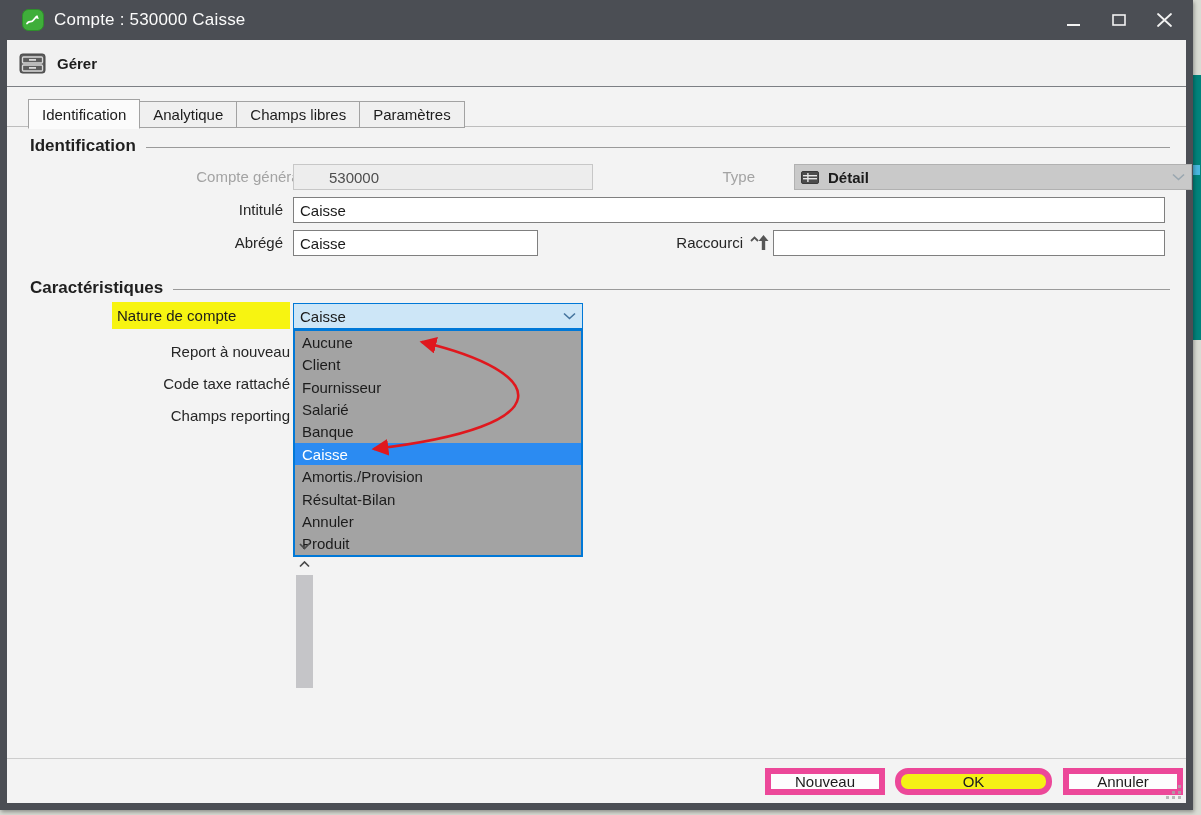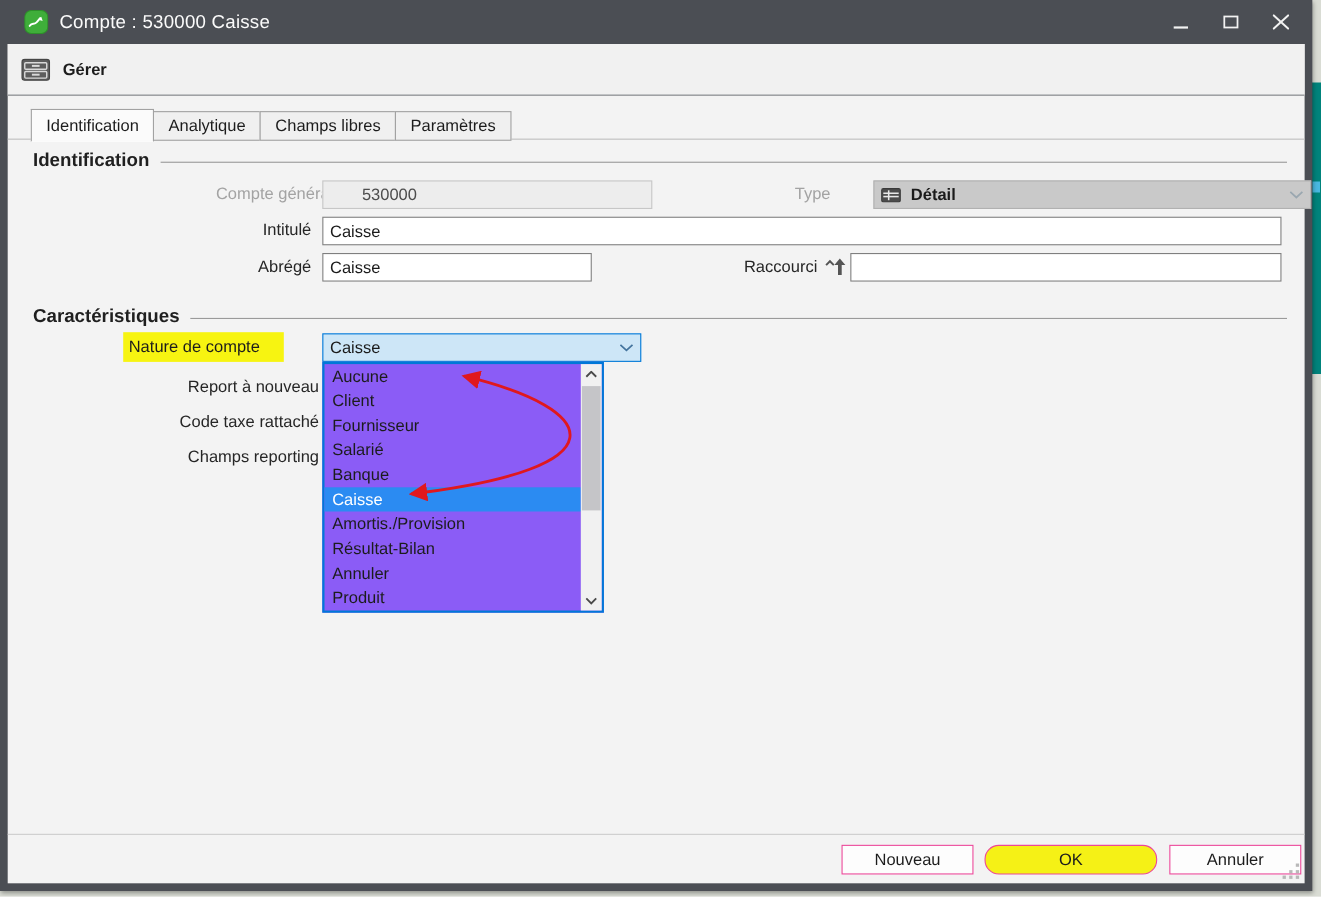--- a/index.html
+++ b/index.html
@@ -48,33 +48,33 @@
   .fld.disabled{background:#ededed;border-color:#c7c7c7;color:#4e4e4e;padding-left:35px;}
   .combo{position:absolute;box-sizing:border-box;height:26px;display:flex;align-items:center;padding:0 6px;font-size:15px;}
   .combo .chev{margin-left:auto;}
   .combo.gray{background:#c9c9c9;border:1px solid #b1b1b1;color:#1a1a1a;gap:9px;}
   .combo.gray .val{font-weight:700;}
   .combo.blue{background:#cde6f7;border:1px solid #0078d7;color:#1a1a1a;}
   .hl-yellow{background:#f7f411;}
   .nature-lbl{position:absolute;display:flex;align-items:center;font-size:15px;color:#1c1c1c;padding:0 5px;box-sizing:border-box;}
 
   
-  .popup{position:absolute;left:286px;top:289px;width:256px;height:228px;background:#8b5cf6;border:2px solid #0078d7;
-         box-sizing:border-box;display:flex;z-index:5;}
+  .popup{position:absolute;left:286px;top:289px;width:290px;height:228px;background:#a3a3a3;border:2px solid #0078d7;
+         box-sizing:border-box;display:flex;z-index:5;flex-direction:column;}
   .dd-list{flex:1;display:flex;flex-direction:column;}
   .dd-item{flex:1;display:flex;align-items:center;padding-left:7px;font-size:15px;color:#1c1c1c;cursor:pointer;}
   .dd-item.sel{background:#2b8bf2;color:#fff;}
   .dd-scroll{width:19px;background:#f1f1f1;position:relative;flex:0 0 auto;}
   .dd-scroll .arr{position:absolute;left:0;width:19px;height:18px;display:flex;align-items:center;justify-content:center;cursor:pointer;}
   .dd-scroll .arr.up{top:0;} .dd-scroll .arr.down{bottom:0;}
   .dd-thumb{position:absolute;left:1px;width:17px;top:20px;height:113px;background:#c5c5c8;cursor:pointer;}
 
   
   .footline{position:absolute;left:0;right:0;top:718px;border-top:1px solid #cdcdcd;}
-  .btn{position:absolute;top:728px;height:27px;box-sizing:border-box;border:1px solid #ec4899;background:#fdfdfd;
+  .btn{position:absolute;top:728px;height:27px;box-sizing:border-box;border:6px solid #ec4899;background:#fdfdfd;
        font-family:"Liberation Sans",sans-serif;font-size:15px;color:#1c1c1c;display:flex;align-items:center;justify-content:center;cursor:pointer;}
   .btn.ok{background:#f5f116;border-radius:13px;}
   .grip{position:absolute;right:3px;top:744px;width:18px;height:16px;opacity:.8;}
 
   
   svg{display:block;}
   .arrow-overlay{position:absolute;left:0;top:0;width:1201px;height:815px;pointer-events:none;z-index:20;}
 </style>
 </head>
 <body>
@@ -174,21 +174,21 @@
         <path d="M14.5 1 L19.5 7 L16.2 7 L16.2 16 L12.8 16 L12.8 7 L9.5 7 Z" fill="#555"></path>
       </svg>
     </span>
     <input class="fld" style="left: 766px; top: 190px; width: 392px;" value="">
 
     <div class="sec-hd" style="top:238px;">
       <span class="t">Caractéristiques</span>
       <span class="rule"></span>
     </div>
 
-    <div class="nature-lbl hl-yellow" style="left:105px;top:262px;width:146px;height:27px;">Nature de compte</div>
+    <div class="nature-lbl hl-yellow" style="left:105px;top:262px;width:178px;height:27px;">Nature de compte</div>
     <div class="combo blue" style="left:286px;top:263px;width:290px;">
       <span>Caisse</span>
       <span class="chev">
         <svg width="13" height="8" viewBox="0 0 13 8">
             <path d="M1 1.5 L6.5 6.5 L12 1.5" fill="none" stroke="#44749e" stroke-width="1.6"></path>
           </svg>
       </span>
     </div>
 
     <div class="lbl" style="left:60px;top:299px;width:223px;">Report à nouveau</div>

